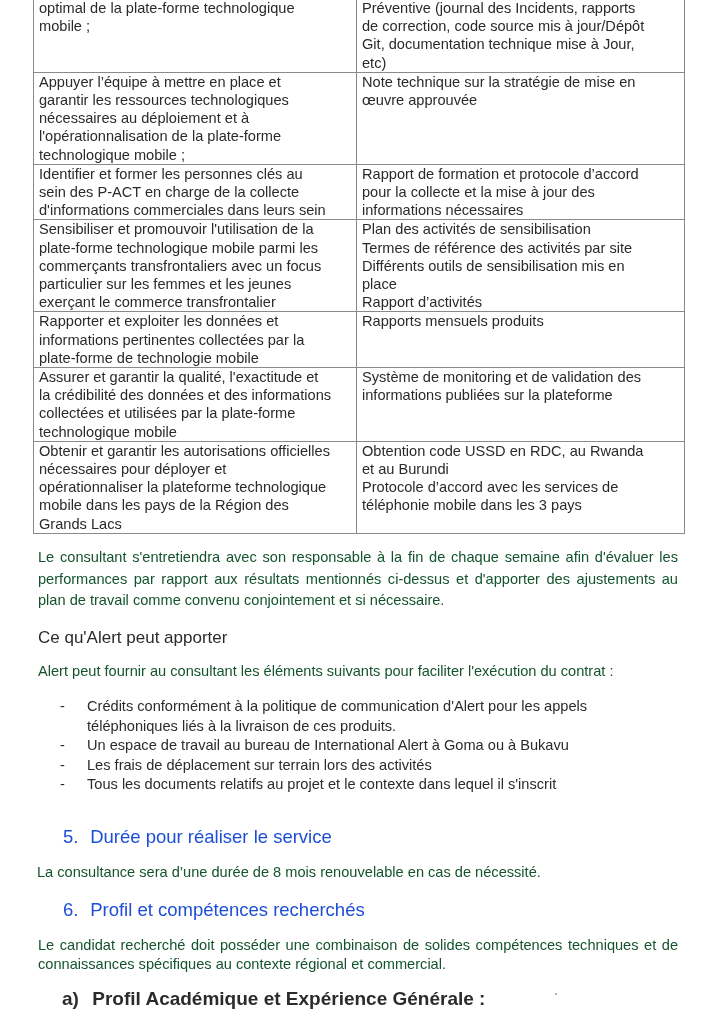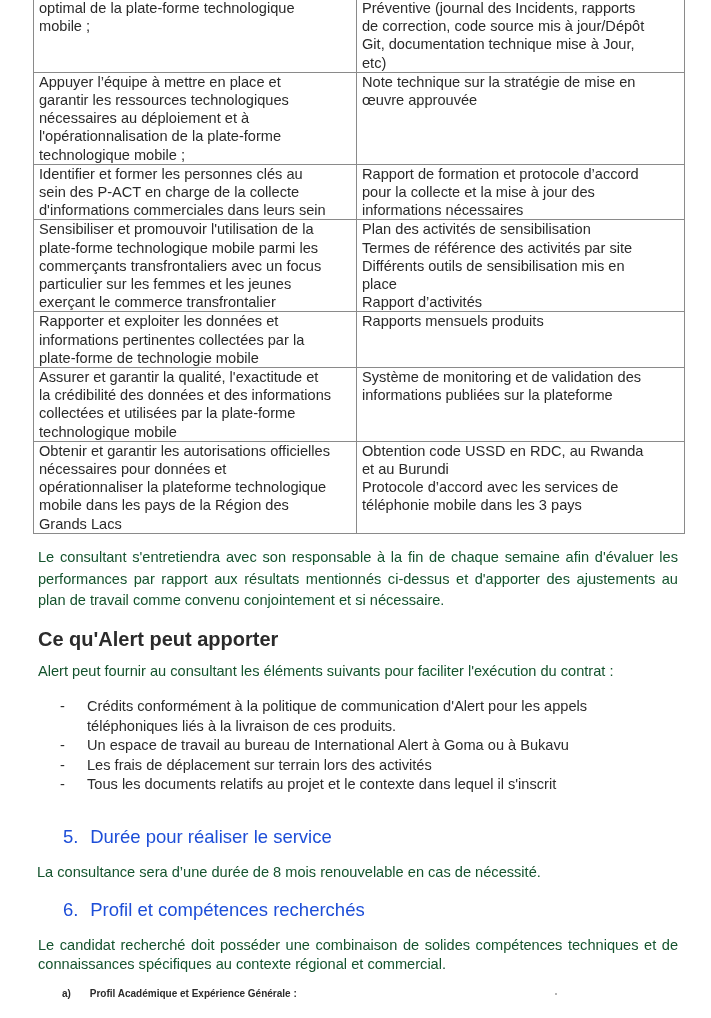--- a/index.html
+++ b/index.html
@@ -49,22 +49,22 @@
       left: 38px;
       width: 640px;
       font-size: 14.6px;
       line-height: 21.5px;
       text-align: justify;
       color: #14532d;
     }
     .bold-head {
       position: absolute;
       left: 38px;
-      font-size: 20px;
-      font-weight: bold;
+      font-size: 17px;
+      font-weight: normal;
       color: #2b2b2b;
     }
     ul.dash {
       position: absolute;
       left: 60px;
       top: 697px;
       width: 600px;
       margin: 0;
       padding: 0;
       list-style: none;
@@ -89,21 +89,21 @@
       white-space: nowrap;
     }
     .section-title .num {
       display: inline-block;
       width: 22px;
     }
     .sub-title {
       position: absolute;
       left: 62px;
       top: 988px;
-      font-size: 10px;
+      font-size: 19px;
       font-weight: bold;
       color: #2b2b2b;
       white-space: nowrap;
     }
     .sub-title .num {
       display: inline-block;
       width: 25px;
     }
     .speck {
       position: absolute;
@@ -193,21 +193,21 @@
           <span class="ln">technologique mobile</span>
         </td>
         <td class="c2">
           <span class="ln">Système de monitoring et de validation des</span>
           <span class="ln">informations publiées sur la plateforme</span>
         </td>
       </tr>
       <tr>
         <td class="c1">
           <span class="ln">Obtenir et garantir les autorisations officielles</span>
-          <span class="ln">nécessaires pour données et</span>
+          <span class="ln">nécessaires pour déployer et</span>
           <span class="ln">opérationnaliser la plateforme technologique</span>
           <span class="ln">mobile dans les pays de la Région des</span>
           <span class="ln">Grands Lacs</span>
         </td>
         <td class="c2">
           <span class="ln">Obtention code USSD en RDC, au Rwanda</span>
           <span class="ln">et au Burundi</span>
           <span class="ln">Protocole d’accord avec les services de</span>
           <span class="ln">téléphonie mobile dans les 3 pays</span>
         </td>

